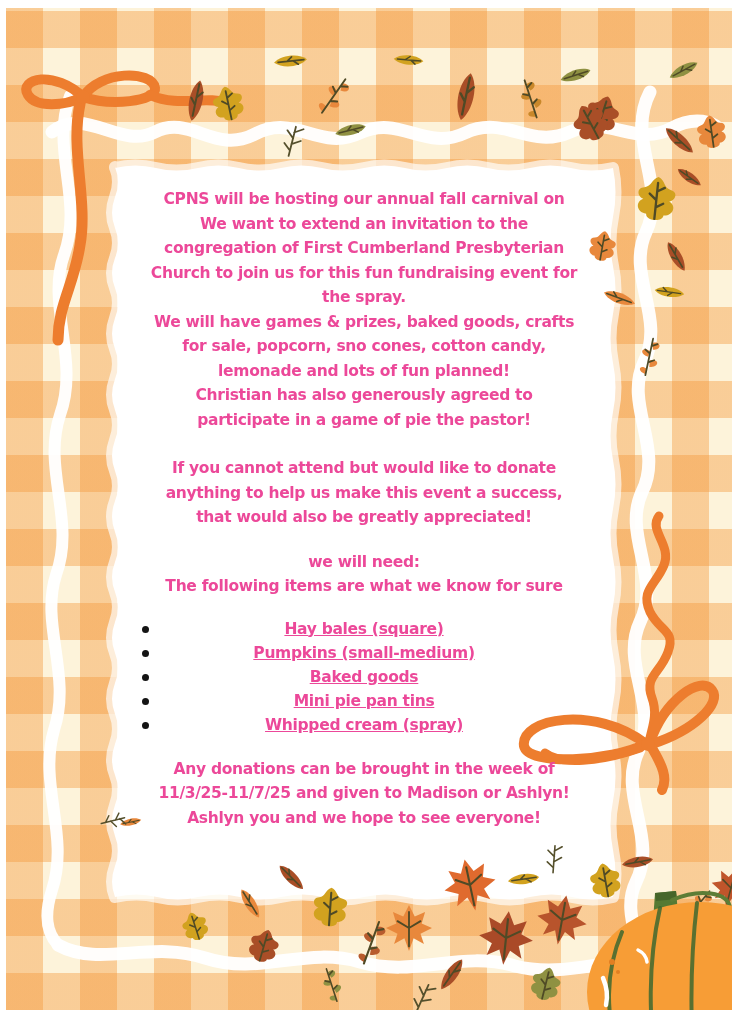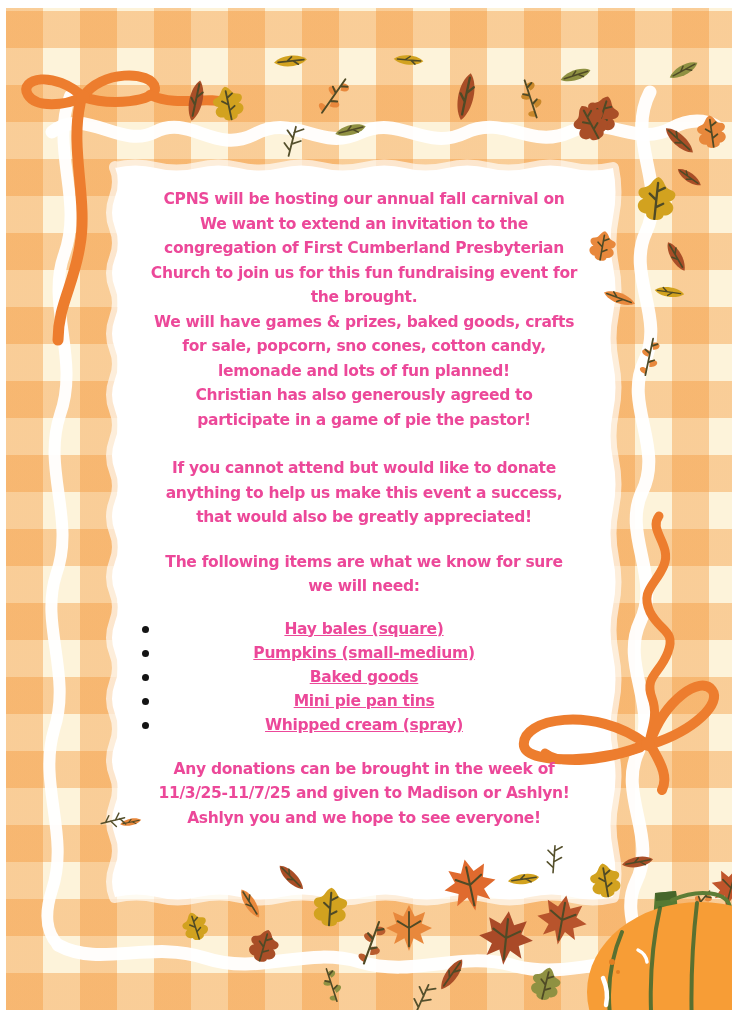--- a/index.html
+++ b/index.html
@@ -160,39 +160,39 @@
   </g>
 </svg>
 </div>
 
 <div class="textwrap">
   <div>
     <div class="ln">CPNS will be hosting our annual fall carnival on</div>
     <div class="ln">We want to extend an invitation to the</div>
     <div class="ln">congregation of First Cumberland Presbyterian</div>
     <div class="ln">Church to join us for this fun fundraising event for</div>
-    <div class="ln">the brought.</div>
+    <div class="ln">the spray.</div>
   </div>
   <div>
     <div class="ln">We will have games &amp; prizes, baked goods, crafts</div>
     <div class="ln">for sale, popcorn, sno cones, cotton candy,</div>
     <div class="ln">lemonade and lots of fun planned!</div>
     <div class="ln">Christian has also generously agreed to</div>
     <div class="ln">participate in a game of pie the pastor!</div>
   </div>
   <div class="sp24"></div>
   <div>
     <div class="ln">If you cannot attend but would like to donate</div>
     <div class="ln">anything to help us make this event a success,</div>
     <div class="ln">that would also be greatly appreciated!</div>
   </div>
   <div class="sp20"></div>
   <div>
+    <div class="ln">we will need:</div>
     <div class="ln">The following items are what we know for sure</div>
-    <div class="ln">we will need:</div>
   </div>
   <div class="sp18"></div>
   <ul class="needs">
     <li><span class="dot"></span><span>Hay bales (square)</span></li>
     <li><span class="dot"></span><span>Pumpkins (small-medium)</span></li>
     <li><span class="dot"></span><span>Baked goods</span></li>
     <li><span class="dot"></span><span>Mini pie pan tins</span></li>
     <li><span class="dot"></span><span>Whipped cream (spray)</span></li>
   </ul>
   <div class="sp20"></div>

